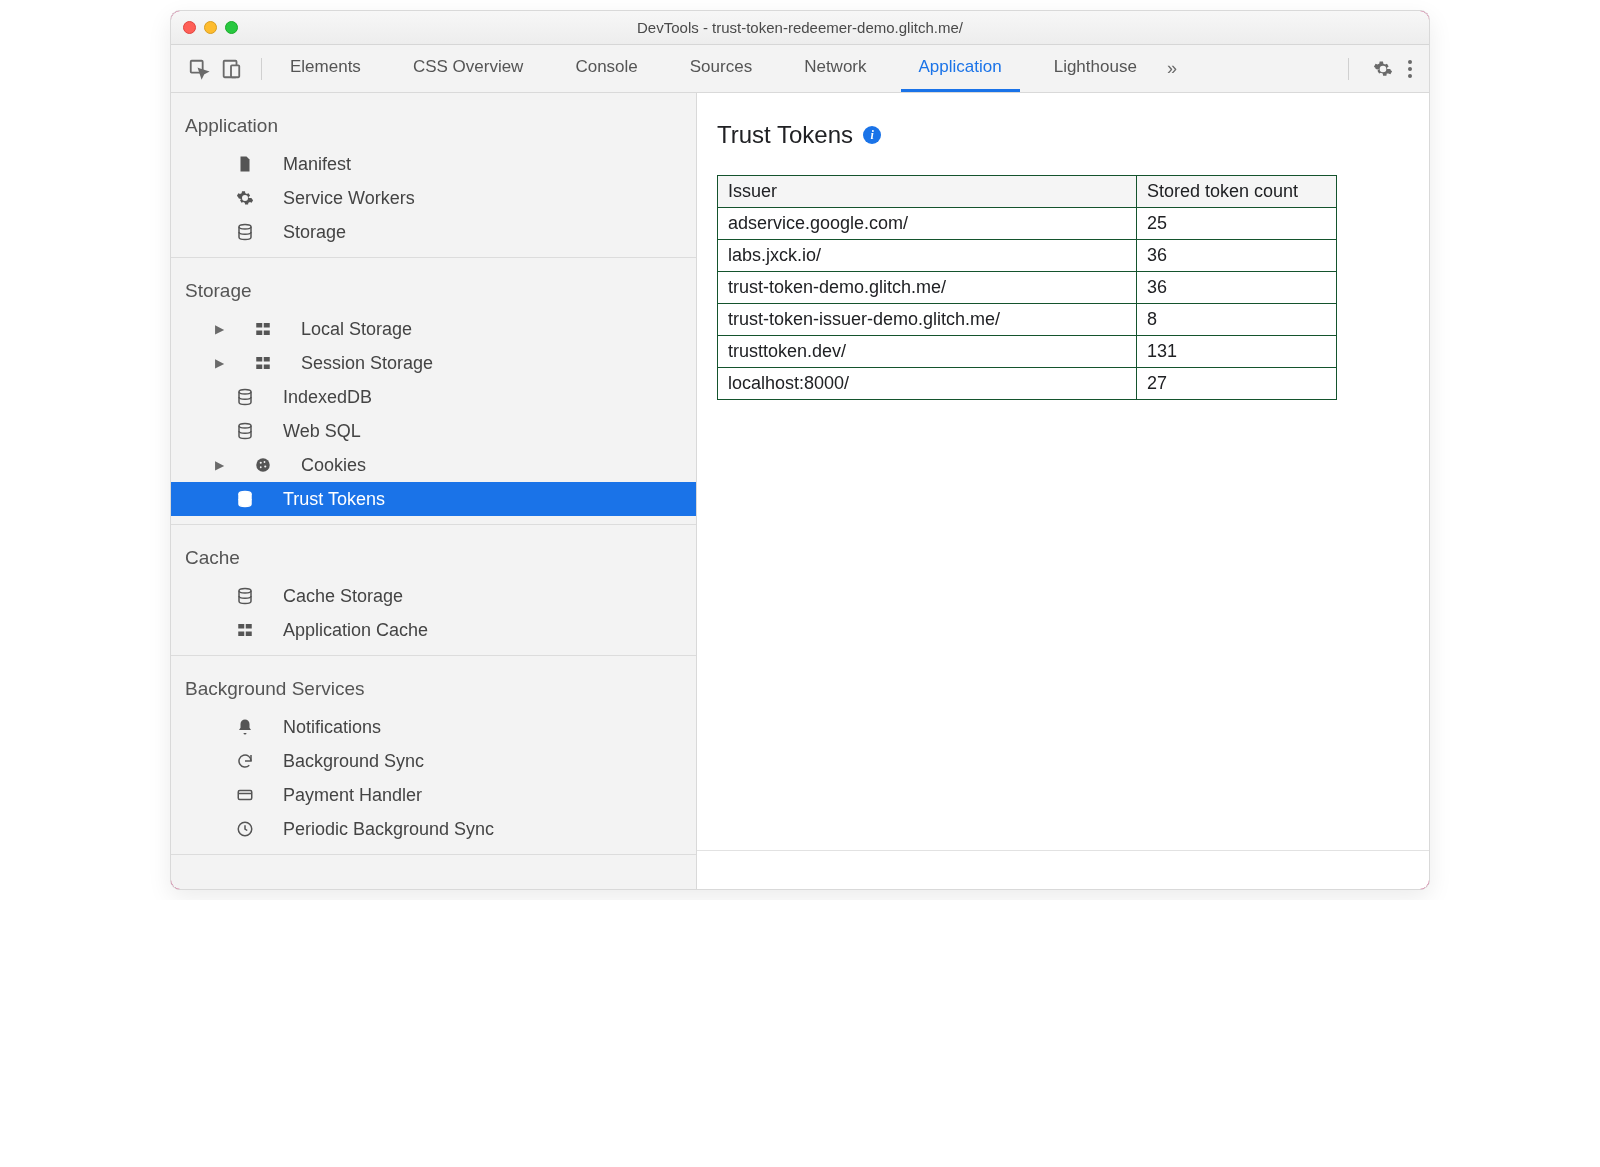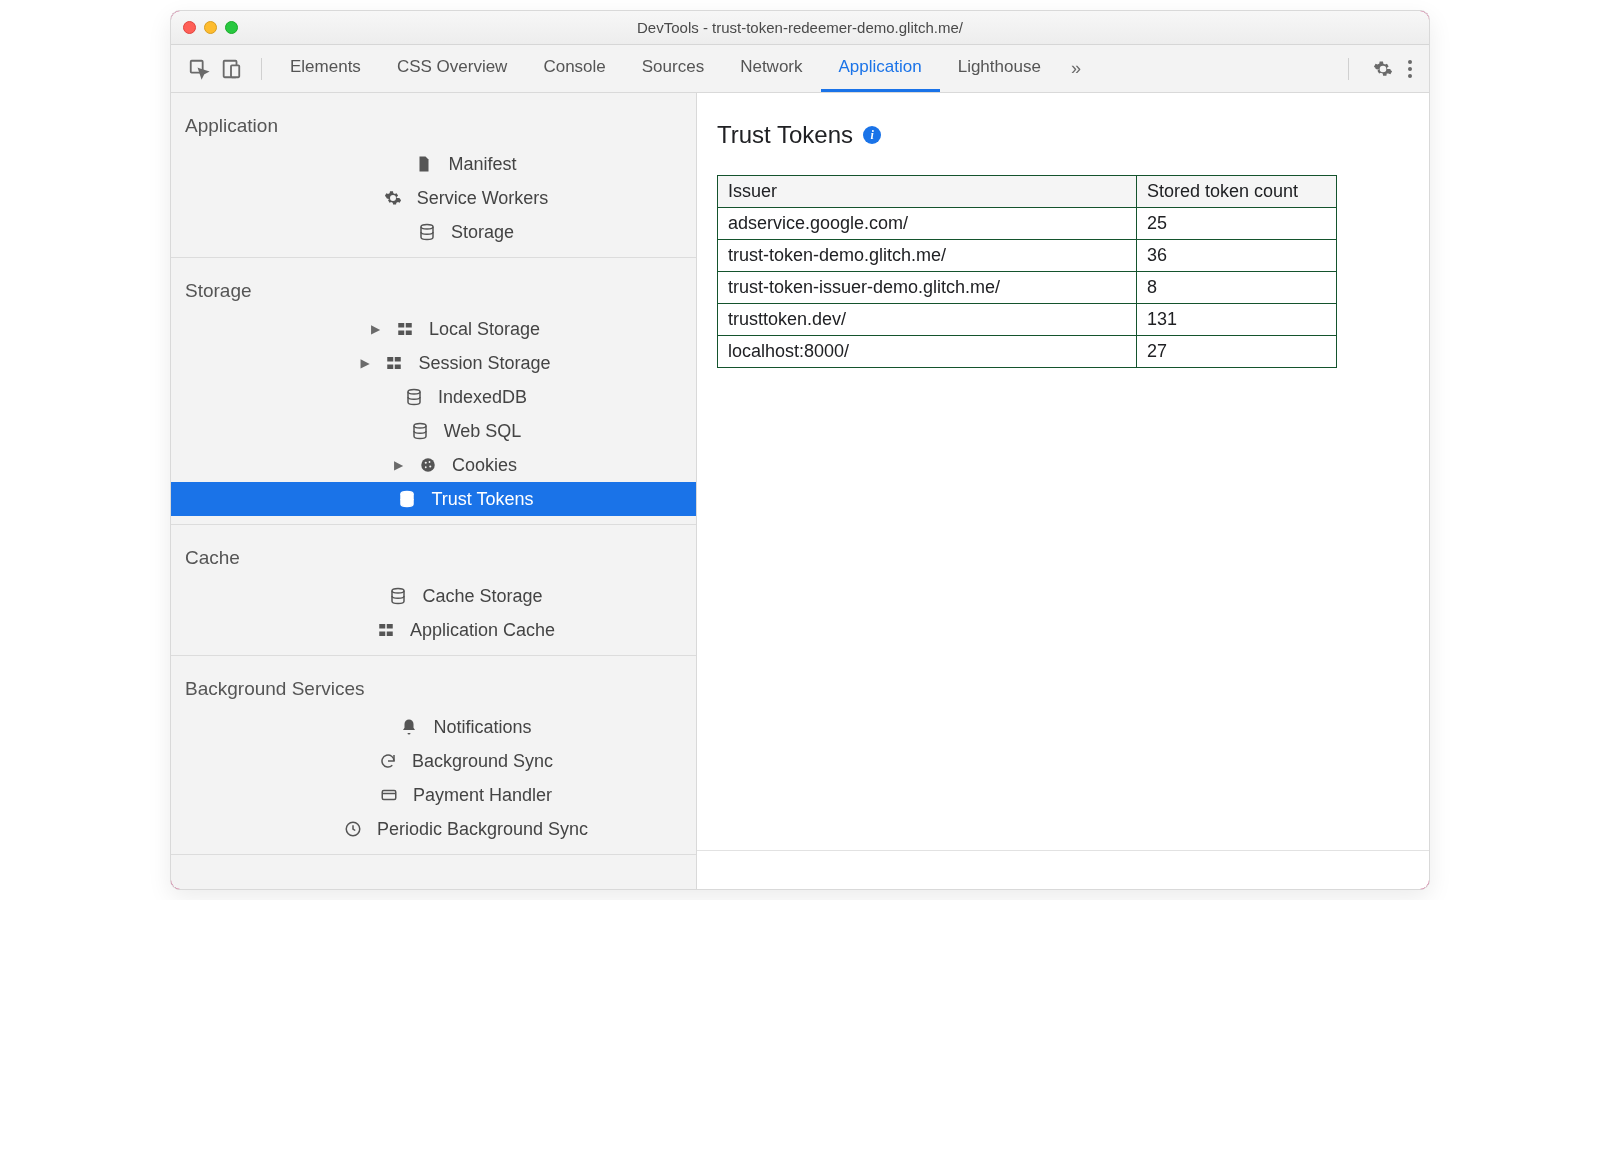--- a/index.html
+++ b/index.html
@@ -50,43 +50,42 @@
     align-items: center;
     padding: 0 16px;
     gap: 0;
     color: #5a5a5a;
   }
   .toolbar .tool-icon {
     width: 24px; height: 24px; display:flex; align-items:center; justify-content:center;
     margin-right: 8px; color:#6a6a6a;
   }
   .toolbar .divider { width:1px; height:22px; background:#d0d0d0; margin: 0 10px; }
-  .tabs { display:flex; align-items:center; gap: 0; }
+  .tabs { display:flex; align-items:center; gap: 16px; }
   .tab {
     padding: 0 18px; height: 46px; display:flex; align-items:center;
     font-size: 17px; color:#555; cursor: pointer;
     border-bottom: 3px solid transparent;
   }
   .tab.active { color:#1a73e8; border-bottom-color:#1a73e8; }
   .toolbar-right { margin-left:auto; display:flex; align-items:center; gap:14px; }
   .gear, .kebab, .overflow-chevrons { color:#6a6a6a; display:flex; align-items:center; }
   .body { flex:1; display:flex; min-height:0; }
   .sidebar {
     width: 526px; background:#f3f3f3; border-right:1px solid #d9d9d9;
     overflow-y:auto; padding-top:8px;
   }
   .sec-title {
     font-size: 19px; color:#555; padding: 14px 14px 10px 14px;
   }
   .sec-divider { height:1px; background:#dcdcdc; margin: 8px 0; }
   .tree-item {
-    display:flex; align-items:center; gap:14px;
+    display:flex; align-items:center; gap:28px;
     height: 34px; padding-left: 34px; font-size: 18px; color:#444;
     cursor:pointer;
-    justify-content:center;
   }
   .tree-item .caret {
     width: 12px; margin-left:-20px; margin-right:-2px; color:#6a6a6a; font-size:12px;
   }
   .tree-item.indent { padding-left: 64px; }
   .tree-item.selected { background:#1a73e8; color:#fff; }
   .tree-item.selected svg { stroke:#fff; fill:#fff; }
   .tree-icon { width:20px; height:20px; display:flex; align-items:center; justify-content:center; color:#555; }
   .tree-item.selected .tree-icon { color:#fff; }
   .content { flex:1; padding: 28px 20px; overflow:auto; background:#fff; position:relative; }
@@ -336,20 +335,24 @@
             <th>Issuer</th>
             <th class="count">Stored token count</th>
           </tr>
         </thead>
         <tbody id="token-rows">
             <tr>
               <td>adservice.google.com/</td>
               <td class="count">25</td>
             </tr>
             <tr>
+              <td>labs.jxck.io/</td>
+              <td class="count">36</td>
+            </tr>
+            <tr>
               <td>trust-token-demo.glitch.me/</td>
               <td class="count">36</td>
             </tr>
             <tr>
               <td>trust-token-issuer-demo.glitch.me/</td>
               <td class="count">8</td>
             </tr>
             <tr>
               <td>trusttoken.dev/</td>
               <td class="count">131</td>

